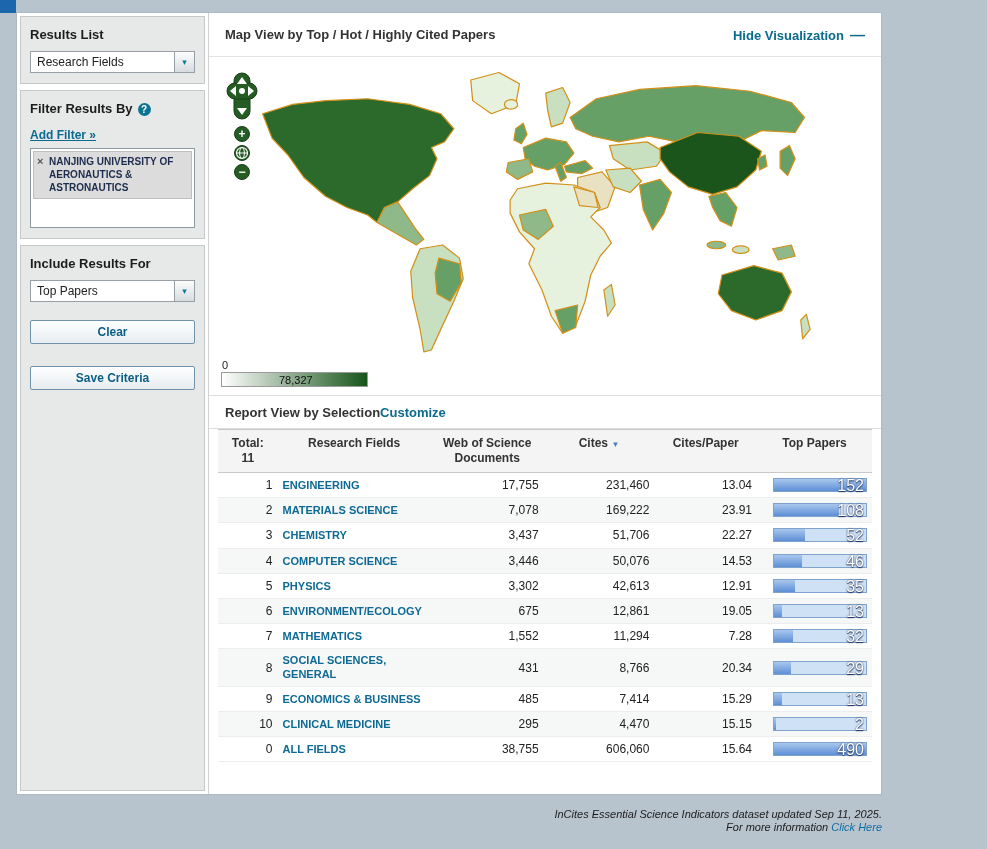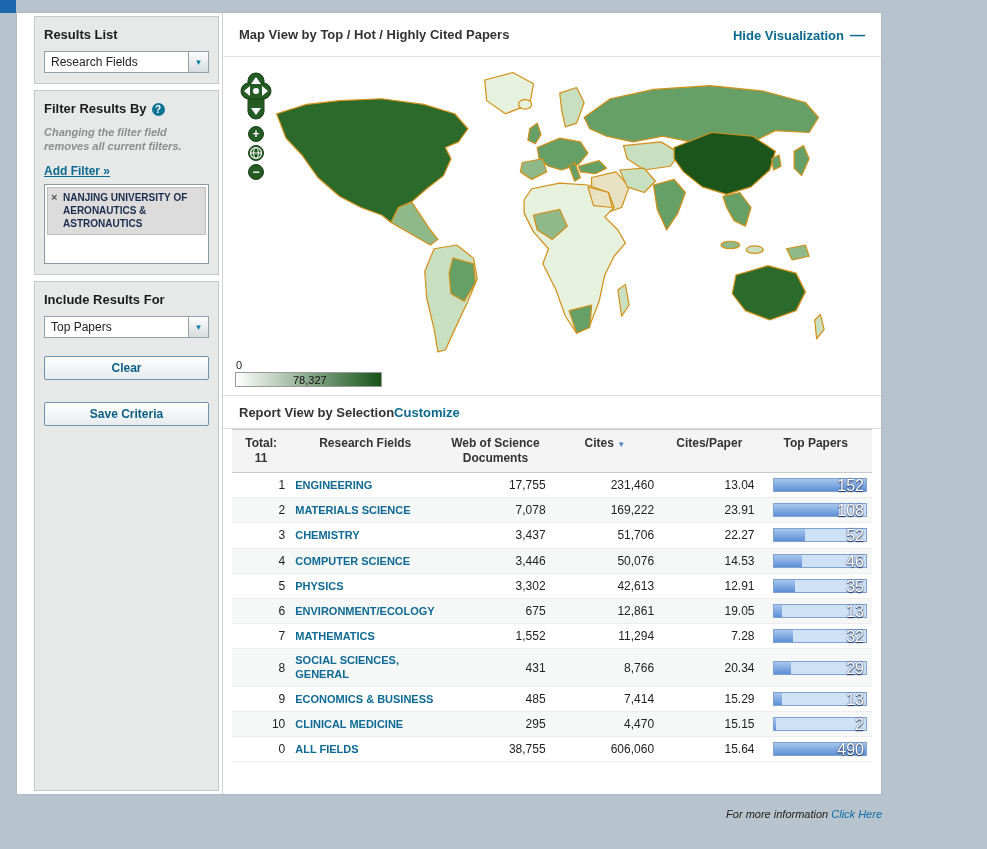--- a/index.html
+++ b/index.html
@@ -11,21 +11,21 @@
     overflow: hidden;
   }
   .corner-accent { position:absolute; left:0; top:0; width:16px; height:13px; background:#1b66ad; }
 
   .panel {
     position:absolute; left:16px; top:12px; width:866px; height:783px;
     background:#fff; display:flex; border:1px solid #aebac2;
   }
 
   
-  .sidebar { width:192px; background:#fff; border-right:1px solid #d2d2d2; padding:3px; display:flex; flex-direction:column;margin-left:14px; }
+  .sidebar { width:192px; background:#fff; border-right:1px solid #d2d2d2; padding:3px; display:flex; flex-direction:column; }
   .card { background:#e7e8e8; border:1px solid #c6c9c9; padding:10px 9px; margin-bottom:6px; }
   .card.grow { flex:1; margin-bottom:0; }
   .card h2 { font-size:13px; color:#1c1c1c; margin-bottom:9px; }
   .select { background:#fff; border:1px solid #98a0a6; height:22px; display:flex; align-items:center; justify-content:space-between; width:100%; cursor:pointer; }
   .select .sel-label { font-size:12px; color:#222; padding-left:6px; white-space:nowrap; overflow:hidden; }
   .select .sel-btn { width:20px; height:100%; background:linear-gradient(#fdfdfd,#d7dcdf); border-left:1px solid #98a0a6; color:#0e7aa0; font-size:9px; display:flex; align-items:center; justify-content:center; }
   .help-icon { display:inline-block; width:13px; height:13px; line-height:13px; border-radius:50%; background:#0d7392; color:#fff; font-size:10px; font-weight:bold; text-align:center; vertical-align:middle; margin-left:5px; }
   .filter-note { font-size:11px; font-style:italic; font-weight:bold; color:#8d8d8d; line-height:1.3; margin:2px 0 7px 0; }
   .add-filter { font-size:12px; font-weight:bold; color:#0b6a8e; text-decoration:underline; display:inline-block; margin-bottom:6px; cursor:pointer; }
   .filter-box { background:#fff; border:1px solid #8d99a1; height:80px; padding:2px; overflow:hidden; }
@@ -94,21 +94,20 @@
     <section class="card">
       <h2>Results List</h2>
       <div class="select">
         <span class="sel-label">Research Fields</span>
         <span class="sel-btn">▾</span>
       </div>
     </section>
 
     <section class="card">
       <h2><span>Filter Results By</span><span class="help-icon">?</span></h2>
-      <div class="filter-note">Changing the filter field removes all current filters.</div>
       <a class="add-filter">Add Filter »</a>
       <div class="filter-box">
         <div class="filter-chip">
           <span class="chip-x">×</span>
           <span>NANJING UNIVERSITY OF AERONAUTICS &amp; ASTRONAUTICS</span>
         </div>
       </div>
     </section>
 
     <section class="card grow">
@@ -380,14 +379,15 @@
               </div>
             </td>
           </tr>
         </tbody>
     </table>
 
   </div>
 </div>
 
 <div class="footer">
+  <div>InCites Essential Science Indicators dataset updated Sep 11, 2025.</div>
   <div><span>For more information </span><a>Click Here</a></div>
 </div>
 
 </body></html>

